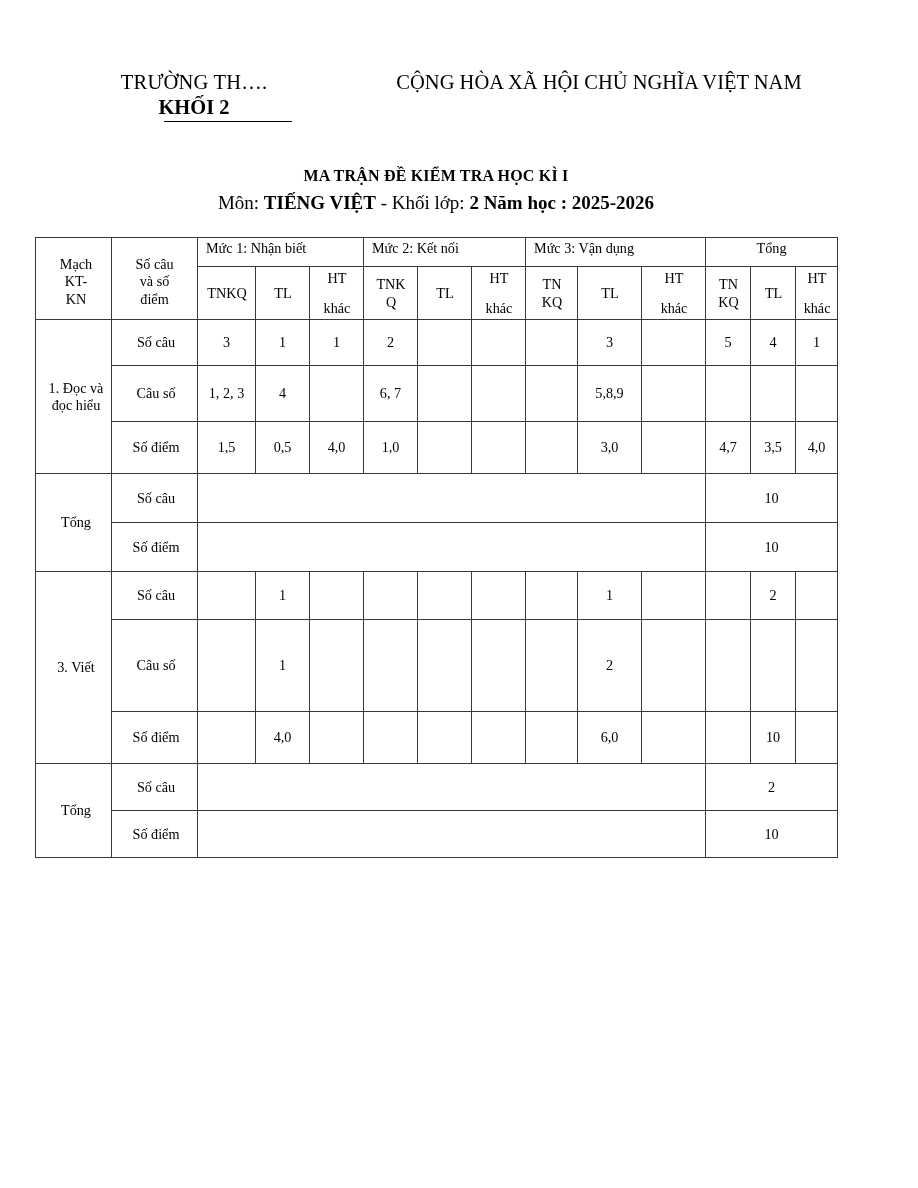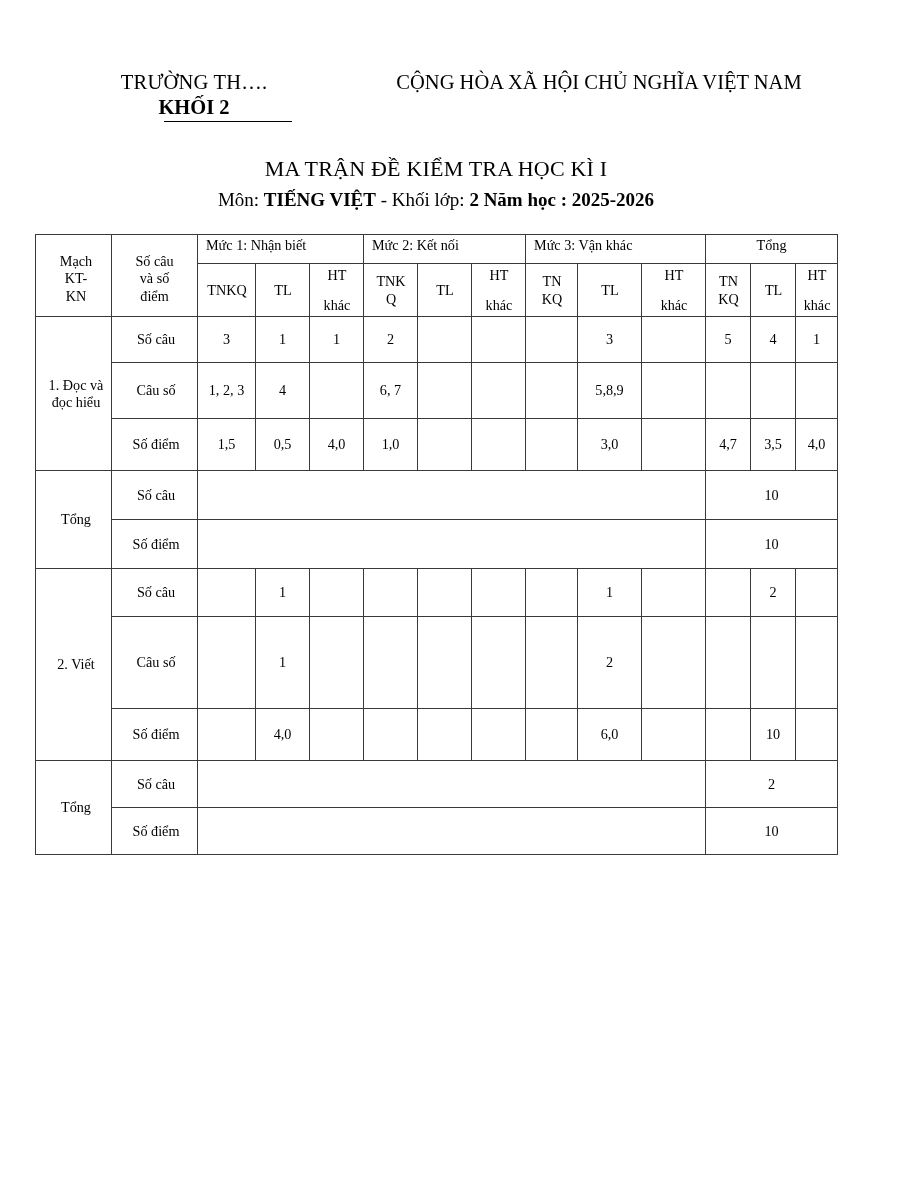--- a/index.html
+++ b/index.html
@@ -81,23 +81,23 @@
     position: absolute;
     left: 128px;
     right: -118px;
     bottom: -4px;
     border-bottom: 1.6px solid #000;
   }
 
   
   .doc-title {
     text-align: center;
-    font-size: 22px;
-    font-weight: normal;
-    margin-top: 37px;
+    font-size: 16px;
+    font-weight: bold;
+    margin-top: 48px;
     letter-spacing: .2px;
   }
   .doc-subtitle {
     text-align: center;
     font-size: 19px;
     margin-top: 7px;
   }
   .doc-subtitle .b { font-weight: bold; }
 
   
@@ -239,21 +239,21 @@
         <span>KT-</span><br>
         <span>KN</span>
       </td>
       <td class="h-corner2" rowspan="2">
         <span>Số câu</span><br>
         <span>và số</span><br>
         <span>điểm</span>
       </td>
       <td class="h-group left-al" colspan="3">Mức 1:  Nhận biết</td>
       <td class="h-group left-al" colspan="3">Mức 2: Kết nối</td>
-      <td class="h-group left-al" colspan="3">Mức 3: Vận khác</td>
+      <td class="h-group left-al" colspan="3">Mức 3: Vận dụng</td>
       <td class="h-group" colspan="3">Tổng</td>
     </tr>
 
     <tr>
       <td class="h-sub">
         <span>TNKQ</span>
       </td>
       <td class="h-sub">
         <span>TL</span>
       </td>
@@ -352,21 +352,21 @@
       <td colspan="9"></td>
       <td class="val-b" colspan="3">10</td>
     </tr>
     <tr class="r-tg">
       <td class="rowlabel">Số điểm</td>
       <td colspan="9"></td>
       <td class="val-b" colspan="3">10</td>
     </tr>
 
     <tr class="r-v-socau">
-      <td class="rowhead" rowspan="3">2. Viết</td>
+      <td class="rowhead" rowspan="3">3. Viết</td>
       <td class="rowlabel">Số câu</td>
       <td class="val"></td>
       <td class="val">1</td>
       <td class="val"></td>
       <td class="val"></td>
       <td class="val"></td>
       <td class="val"></td>
       <td class="val"></td>
       <td class="val">1</td>
       <td class="val"></td>

